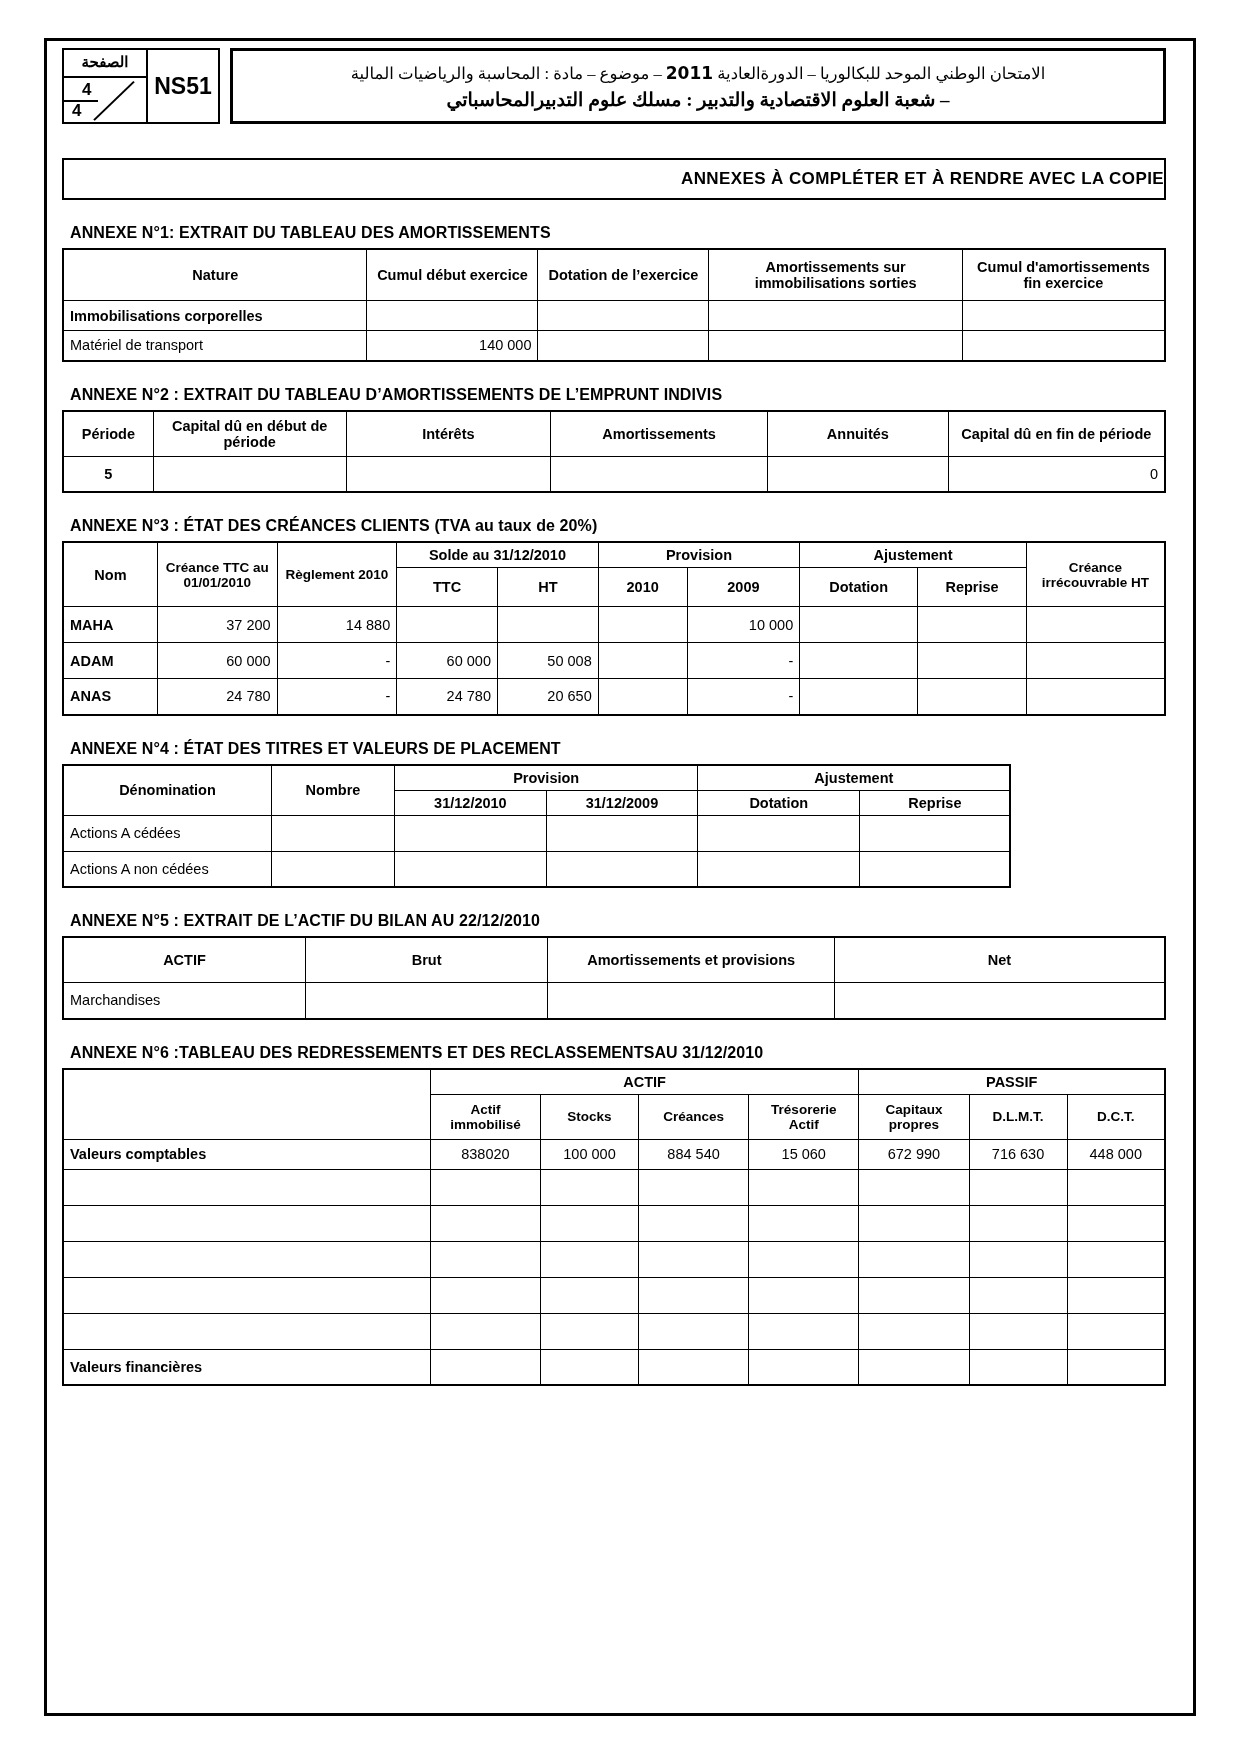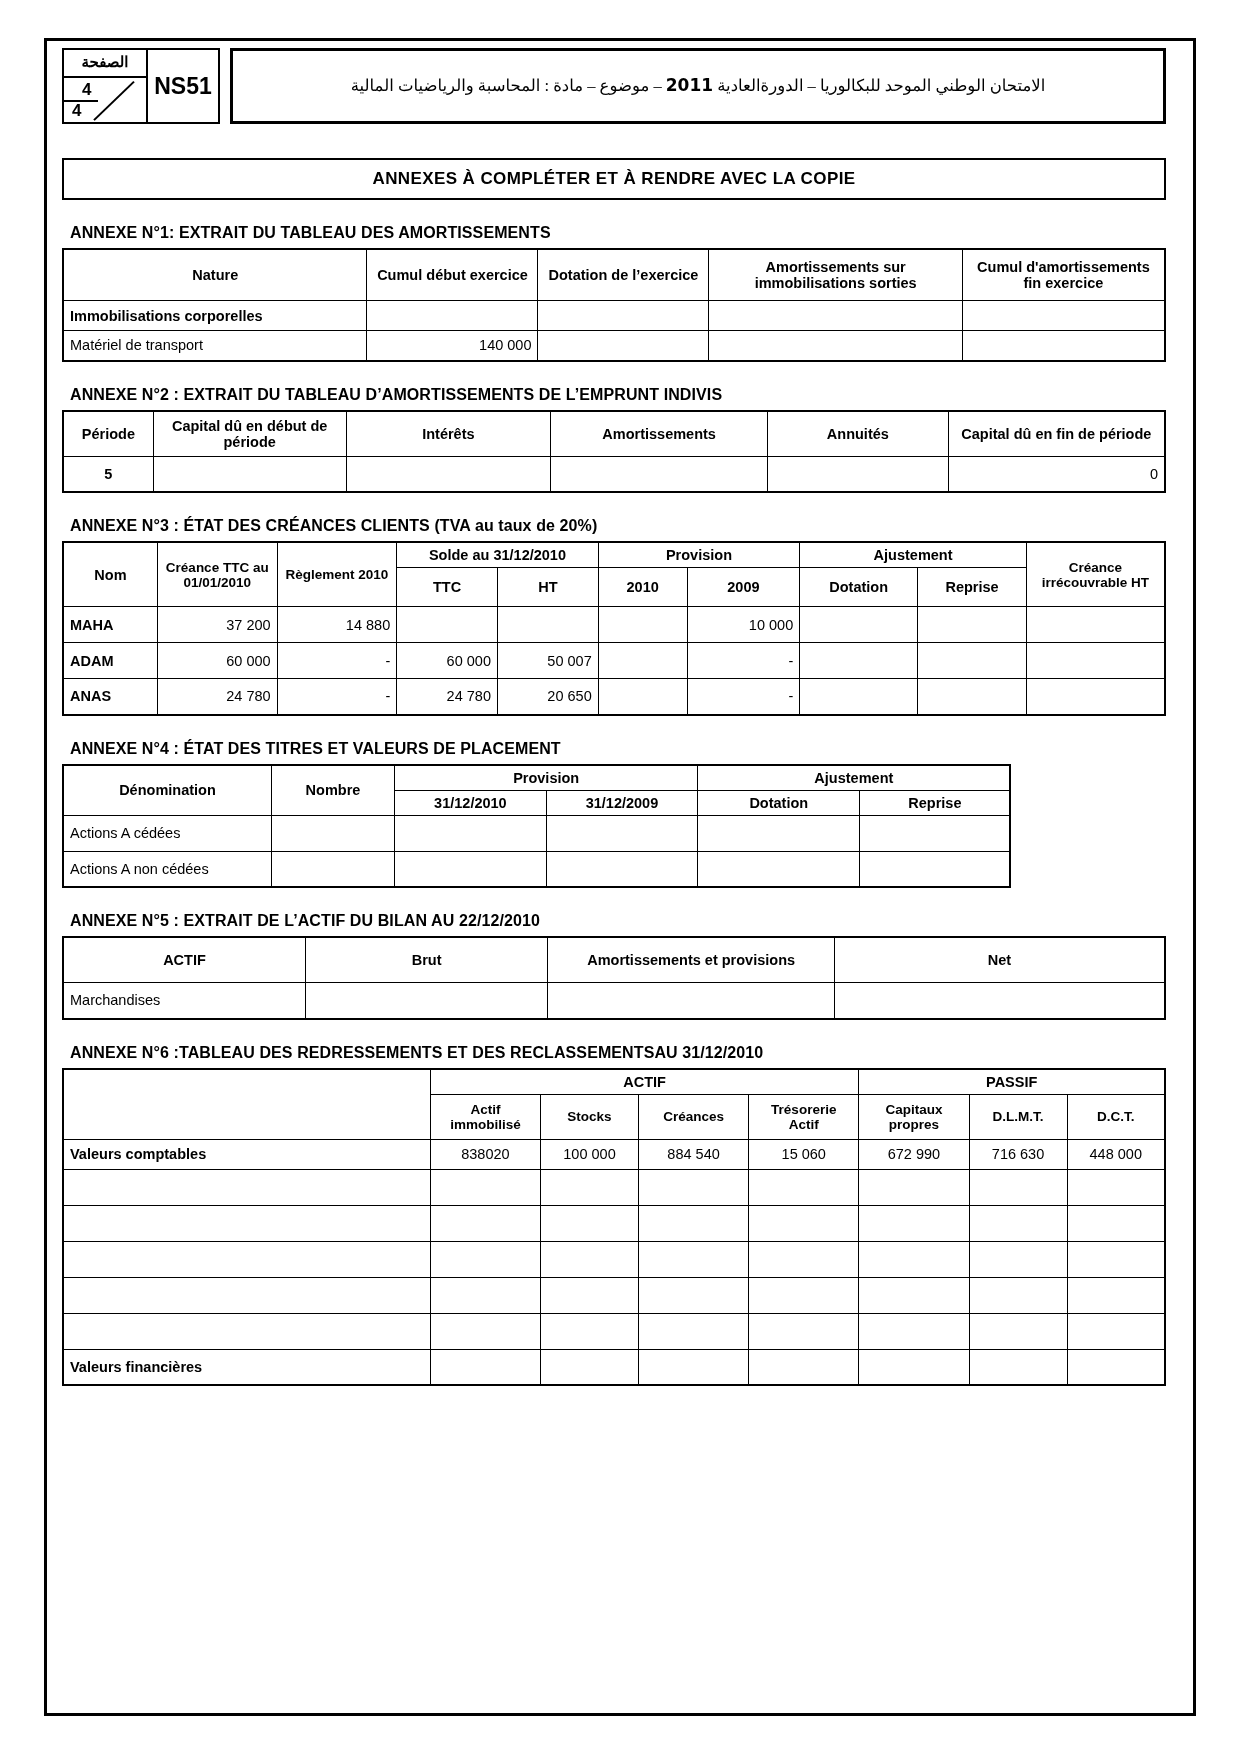--- a/index.html
+++ b/index.html
@@ -128,21 +128,21 @@
   .title-line2 {
     font-size: 19px;
     font-weight: bold;
     font-family: "Liberation Serif", serif;
   }
 
   
   .banner {
     margin-top: 34px;
     border: 2px solid #000;
-    text-align: center;
+    text-align: right;
     font-size: 17px;
     font-weight: bold;
     letter-spacing: 0.4px;
     padding: 9px 0 9px 0;
   }
 
   .sec-title {
     font-size: 16px;
     font-weight: bold;
     margin: 24px 0 6px 8px;
@@ -194,20 +194,21 @@
           </svg>
         </div>
       </div>
       <div class="code-box">NS51</div>
       <div class="title-box">
         <div class="title-line1">
           <span>الامتحان الوطني الموحد للبكالوريا – الدورةالعادية</span>
           <span class="year">2011</span>
           <span>– موضوع – مادة : المحاسبة والرياضيات المالية</span>
         </div>
+        <div class="title-line2">– شعبة العلوم الاقتصادية والتدبير : مسلك علوم التدبيرالمحاسباتي</div>
       </div>
     </div>
 
     <div class="banner">ANNEXES À COMPLÉTER ET À RENDRE AVEC LA COPIE</div>
 
     <div class="sec-title">ANNEXE N°1: EXTRAIT DU TABLEAU DES AMORTISSEMENTS</div>
     <table class="ann">
       <tbody>
           <tr>
         <th style="width:24%" class="rowh3">Nature</th>
@@ -285,21 +286,21 @@
         <td class="h-right">10 000</td>
         <td class="h-right"></td>
         <td class="h-right"></td>
         <td class="h-right"></td>
       </tr>
       <tr class="rowh2">
         <td class="bold">ADAM</td>
         <td class="h-right">60 000</td>
         <td class="h-right">-</td>
         <td class="h-right">60 000</td>
-        <td class="h-right">50 007</td>
+        <td class="h-right">50 008</td>
         <td class="h-right"></td>
         <td class="h-right">-</td>
         <td class="h-right"></td>
         <td class="h-right"></td>
         <td class="h-right"></td>
       </tr>
       <tr class="rowh2">
         <td class="bold">ANAS</td>
         <td class="h-right">24 780</td>
         <td class="h-right">-</td>

